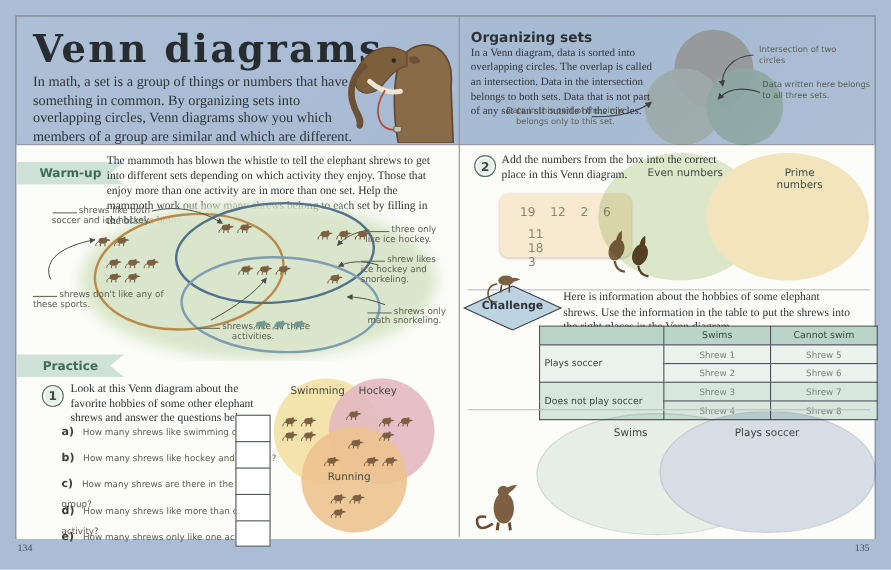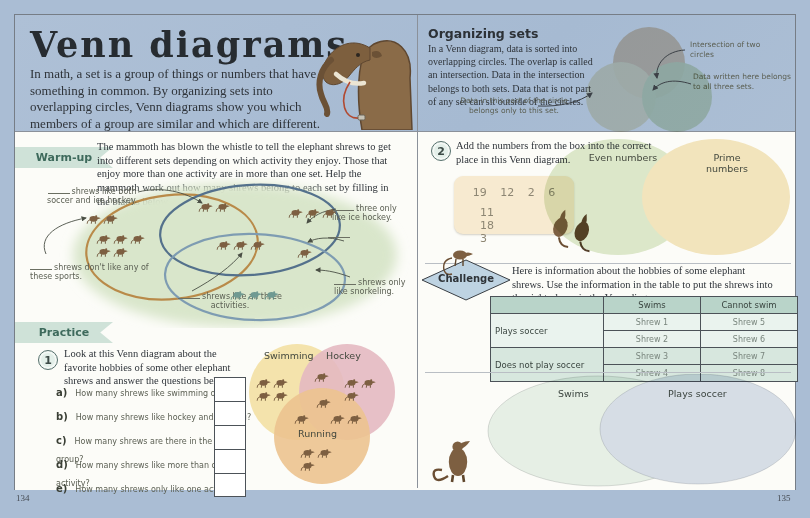--- a/index.html
+++ b/index.html
@@ -120,30 +120,30 @@
     <path d="M330,99 C314,93 303,92 296,92" fill="none" stroke="#4a4f45" stroke-width="0.9" marker-end="url(#ah2)"></path>
   </svg>
 
   <div class="abs hand qtext" style="left:36px;top:186px;width:112px;text-align:center;">
     <span class="blank"></span><span>shrews like both soccer and ice hockey.</span>
   </div>
   <div class="abs hand qtext" style="left:332px;top:203px;width:72px;">
     <span class="blank"></span><span>three only like ice hockey.</span>
   </div>
   <div class="abs hand qtext" style="left:328px;top:230px;width:74px;">
-    <span class="blank"></span>
+    <span class="blank"></span><span>shrew likes ice hockey and snorkeling.</span>
   </div>
   <div class="abs hand qtext" style="left:30px;top:262px;width:120px;">
     <span class="blank"></span><span>shrews don't like any of these sports.</span>
   </div>
   <div class="abs hand qtext" style="left:176px;top:291px;width:108px;text-align:center;">
     <span class="blank"></span><span>shrews like all three activities.</span>
   </div>
   <div class="abs hand qtext" style="left:334px;top:277px;width:72px;">
-    <span class="blank"></span><span>shrews only like snorkeling.</span>
+    <span class="blank"></span><span>shrews only math snorkeling.</span>
   </div>
 
   <div class="abs figs" style="left:86px;top:212px;width:48px;">
   <svg class="shrew" width="15" height="13" viewBox="0 0 20 17">
     <path class="tail" d="M5.5,10 Q1,11.5 1.5,15.5"></path>
     <path class="legs" d="M7.5,12 L7,15.5 M12.5,12 L12.5,15.5"></path>
     <ellipse class="body" cx="10" cy="9" rx="5.3" ry="3.7"></ellipse>
     <path class="body" d="M13.5,7.2 Q16.5,6.2 19.6,8.3 Q16.5,9.6 13.5,9.8 Z"></path>
     <circle class="body" cx="13.6" cy="5.7" r="1.4"></circle>
   </svg>
@@ -516,21 +516,21 @@
 
   <svg class="abs" style="left:420px;top:246px;" width="92" height="60" viewBox="0 0 92 60">
     <polygon points="46,14 90,34 46,54 2,34" fill="#bed3e2" stroke="#3a3f45" stroke-width="1"></polygon>
     <g transform="translate(28,0)">
       <path d="M4,12 Q-6,14 -4,24 Q-2,30 4,28" fill="none" stroke="#6b4e33" stroke-width="1.4"></path>
       <ellipse cx="12" cy="9" rx="7" ry="4.5" fill="#7d5f41"></ellipse>
       <path d="M17,7 Q21,5.5 25,8 Q21,10 17,10.5 Z" fill="#7d5f41"></path>
       <path d="M8,13 L7,20 M15,13 L15,20" stroke="#5f462c" stroke-width="1.4"></path>
     </g>
   </svg>
-  <div class="abs hand" style="left:438px;top:273px;width:56px;text-align:right;font-size:10px;font-weight:700;color:#2e3338;">Challenge</div>
+  <div class="abs hand" style="left:438px;top:273px;width:56px;text-align:left;font-size:10px;font-weight:700;color:#2e3338;">Challenge</div>
   <div class="abs serif" style="left:512px;top:264px;width:266px;font-size:10.5px;line-height:1.3;">Here is information about the hobbies of some elephant shrews. Use the information in the table to put the shrews into the right places in the Venn diagram.</div>
 
   <table class="challenge abs" style="left:490px;top:296px;">
     <tbody>
         <tr>
       <td class="th" style="width:104px;background:#b9d4c9;"></td>
       <td class="th" style="width:88px;">Swims</td>
       <td class="th" style="width:88px;">Cannot swim</td>
     </tr>
     <tr class="g1">

